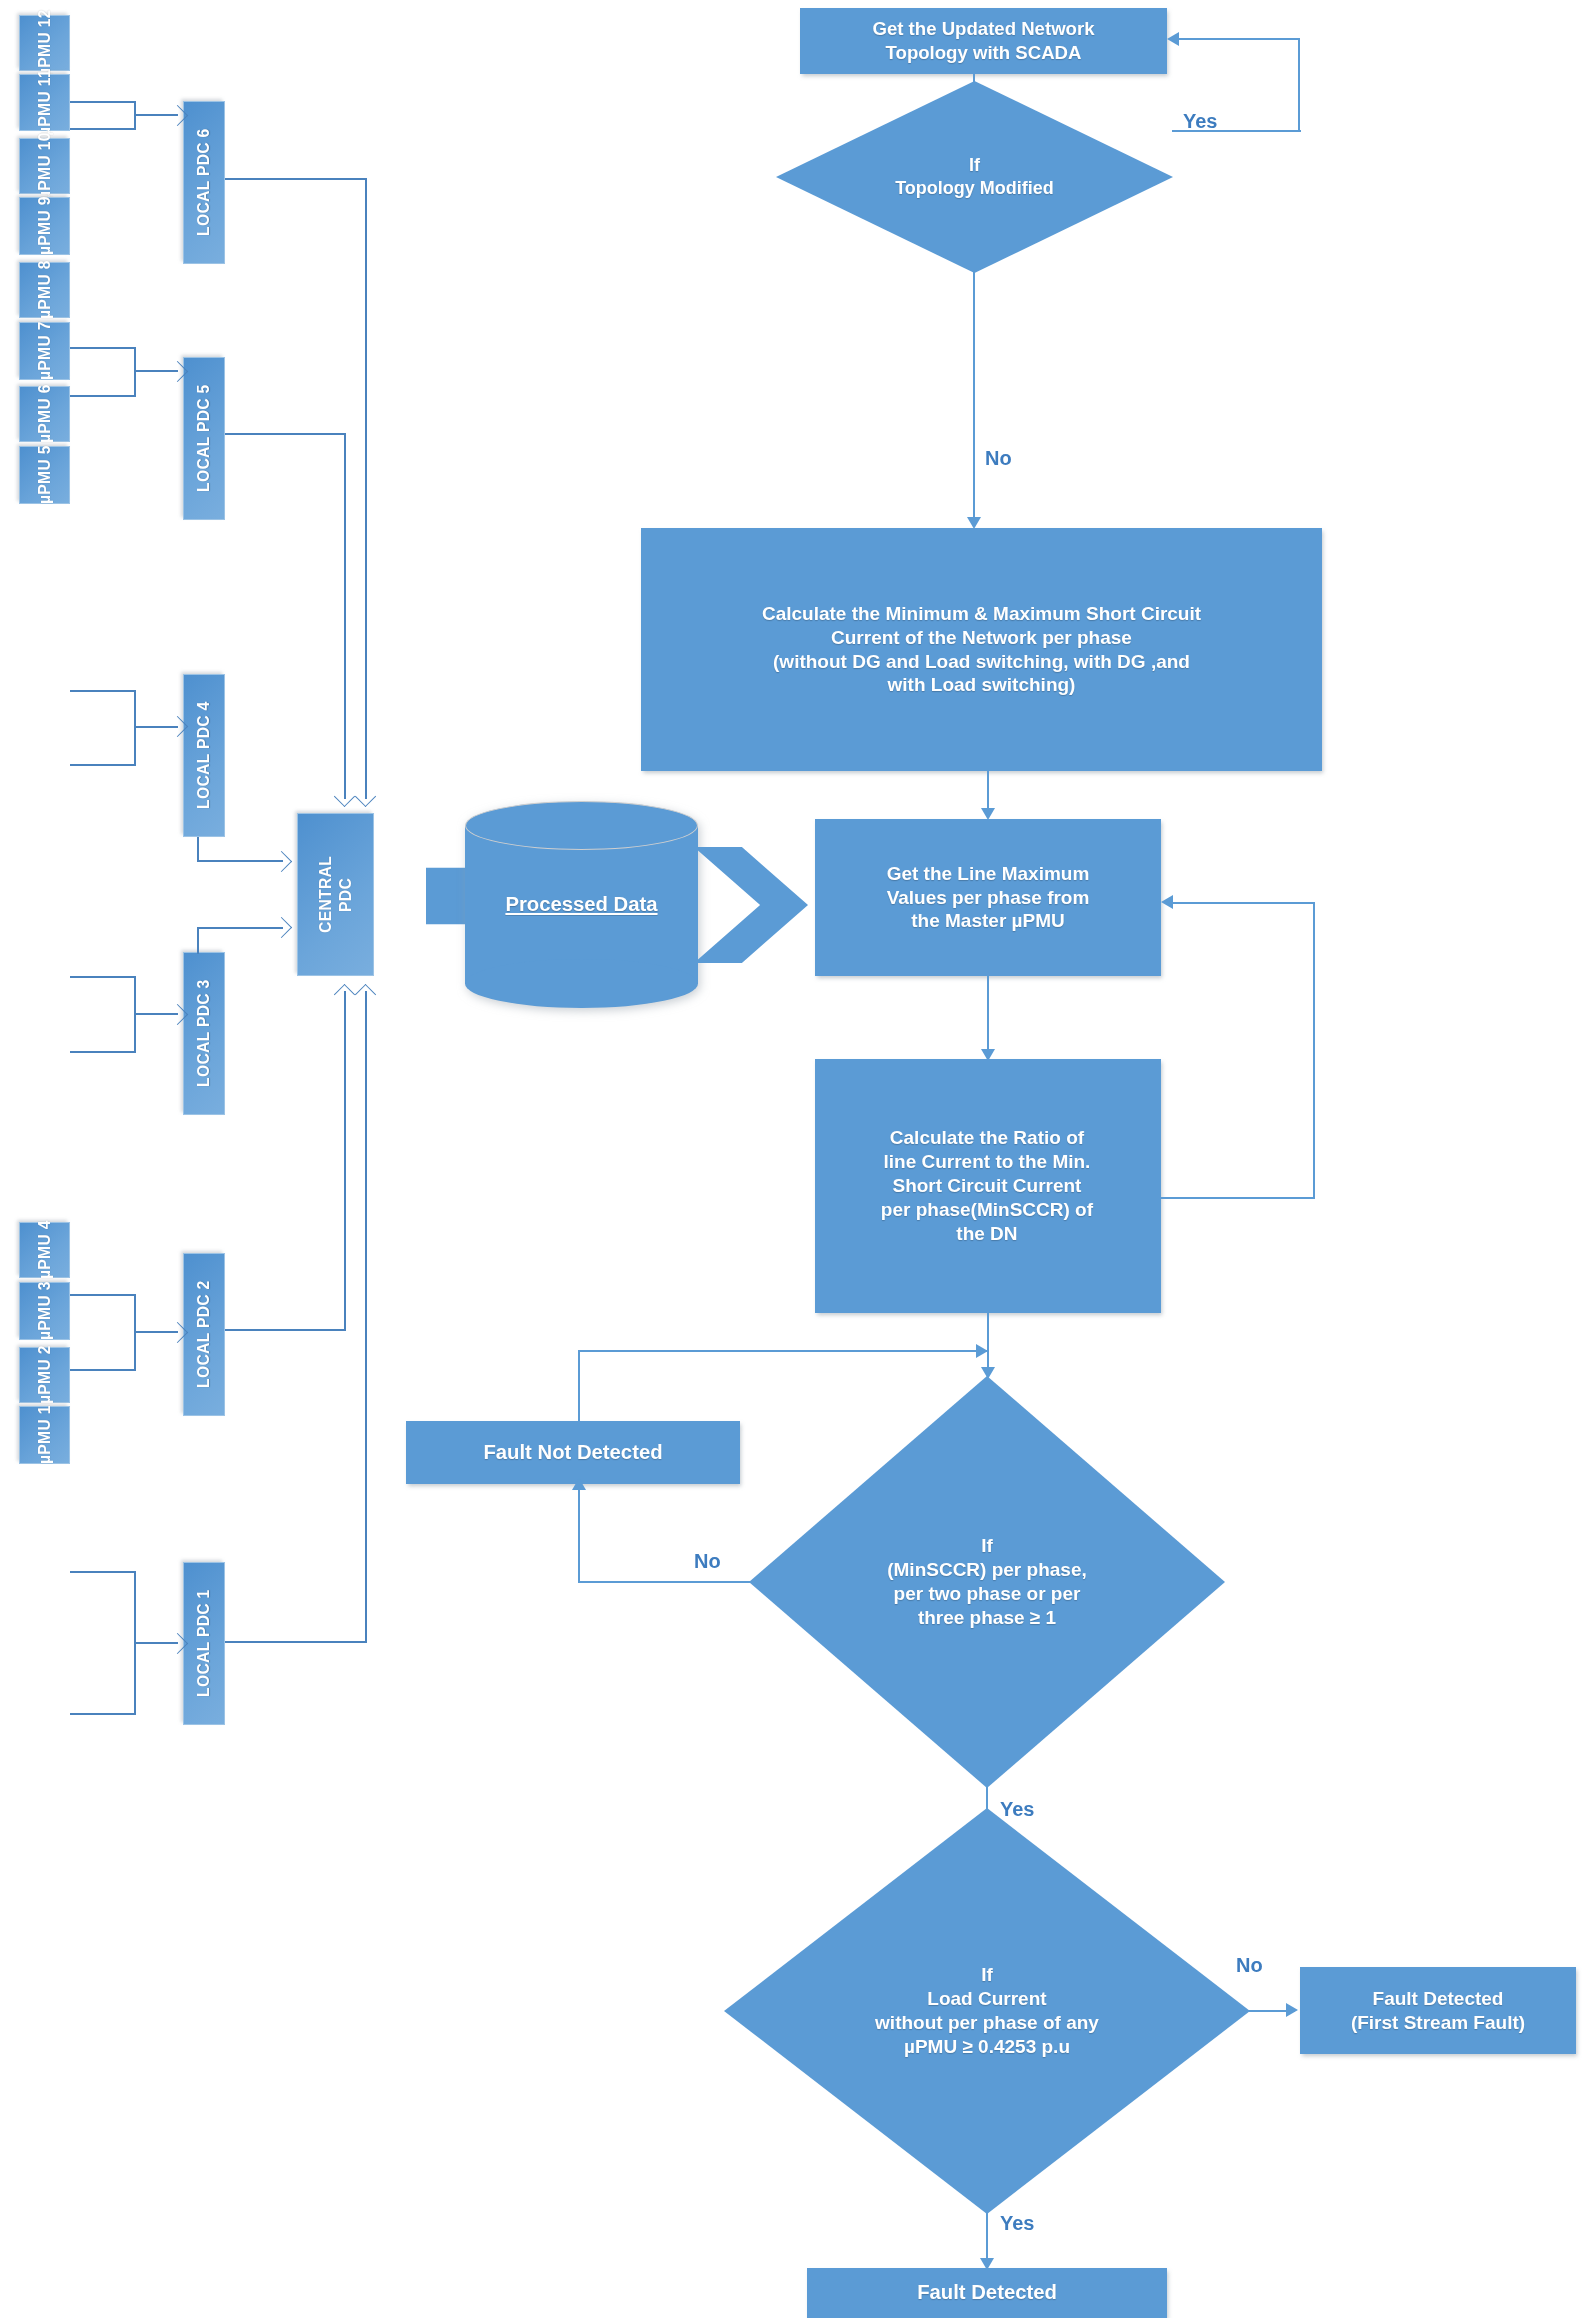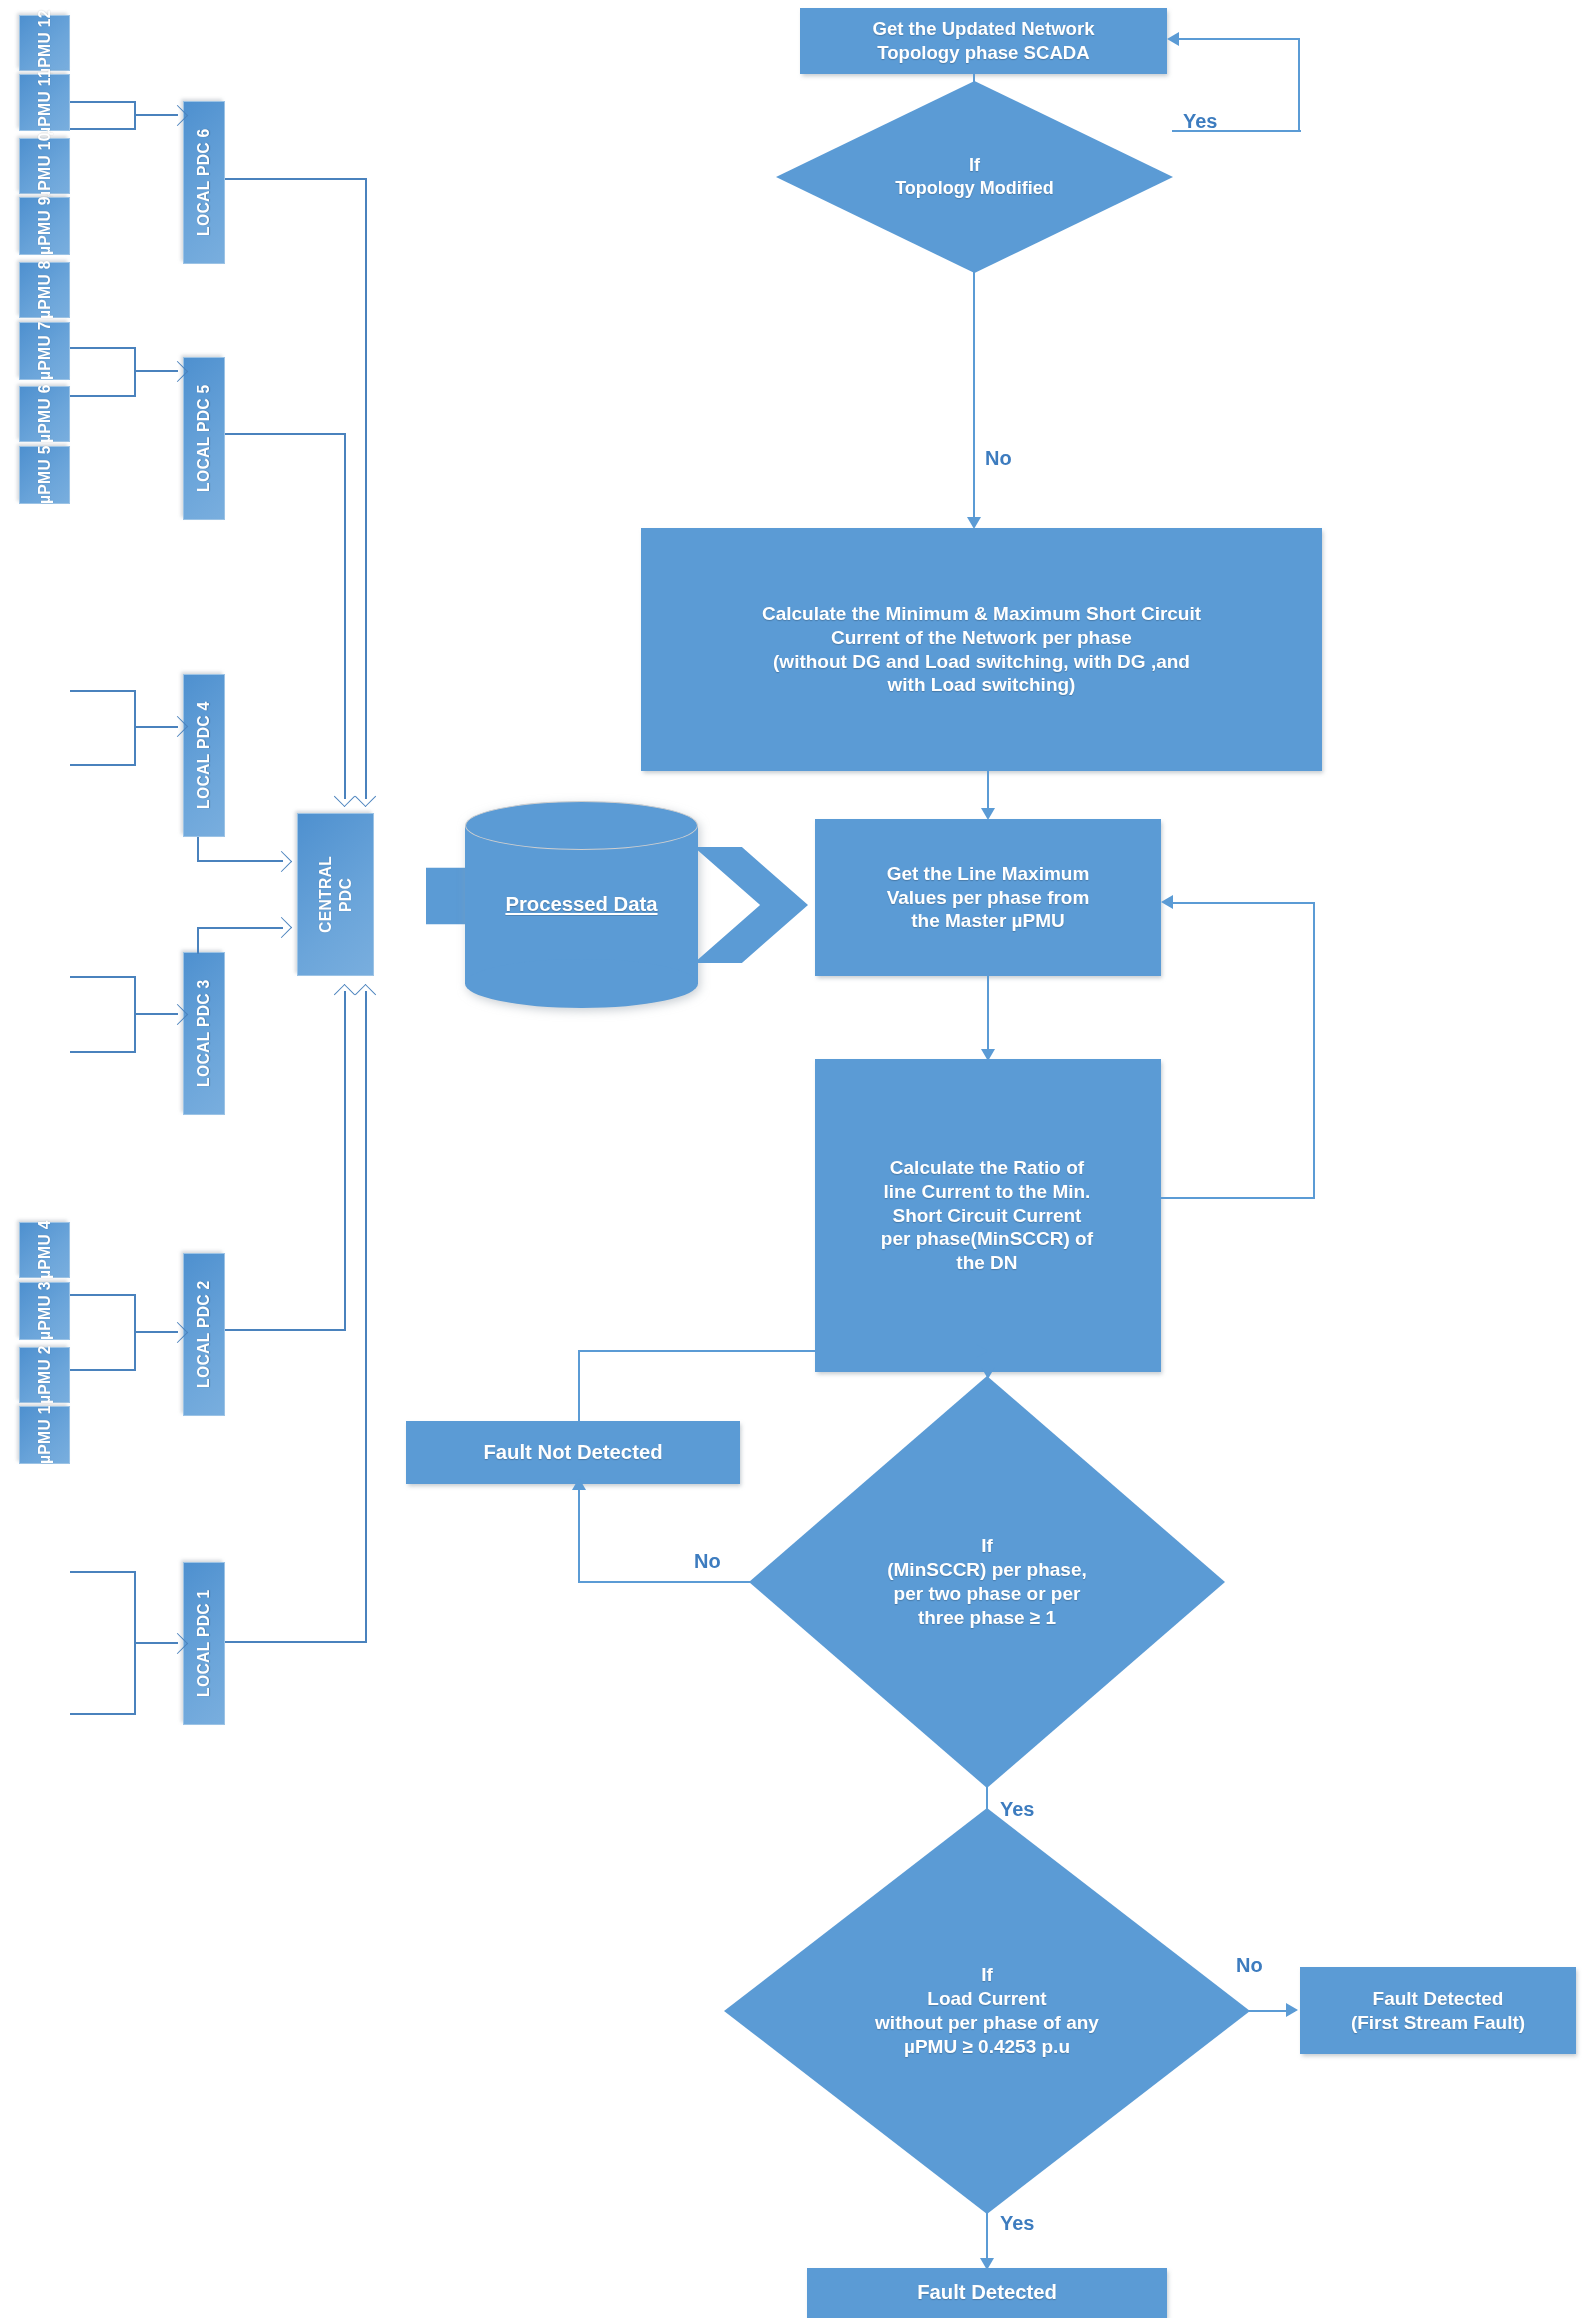--- a/index.html
+++ b/index.html
@@ -272,21 +272,21 @@
     <div class="body"></div>
     <div class="cap bot"></div>
     <div class="cap top"></div>
     <div class="label" style="font-size:20.3px;">Processed Data</div>
   </div>
 
   <div class="chevron" style="left:694px; top:847px; width:114px; height:116px;"></div>
 
   <div class="node proc" style="left:800px; top:7.5px; width:367px; height:66px; font-size:18.6px;">
     <span>
-      <span>Get the Updated Network</span><br><span>Topology phase SCADA</span>
+      <span>Get the Updated Network</span><br><span>Topology with SCADA</span>
     </span>
   </div>
 
   <div class="ln" style="left:973px; top:73px; width:2.3px; height:59px;"></div>
   <div class="head-down" style="left:967px; top:125px;"></div>
 
   <div class="node diamond" style="left:776px; top:81px; width:397px; height:192px; font-size:18px;">
     <span class="dtxt">
       <span>If</span><br><span>Topology Modified</span>
     </span>
@@ -318,21 +318,21 @@
     <span>
       <span>Get the Line Maximum</span><br>
       <span>Values per phase from</span><br>
       <span>the Master µPMU</span>
     </span>
   </div>
 
   <div class="ln" style="left:987px; top:976px; width:2.3px; height:81px;"></div>
   <div class="head-down" style="left:981px; top:1049px;"></div>
 
-  <div class="node proc" style="left:815px; top:1059px; width:346px; height:313px; font-size:19px;padding-left:6px;">
+  <div class="node proc" style="left:815px; top:1059px; width:346px; height:254px; font-size:19px;padding-left:6px;">
     <span>
       <span>Calculate the Ratio of</span><br>
       <span>line Current to the Min.</span><br>
       <span>Short Circuit Current</span><br>
       <span>per phase(MinSCCR)  of</span><br>
       <span>the DN</span>
     </span>
   </div>
 
   <div class="ln" style="left:1161px; top:1197px; width:154px; height:2.3px;"></div>

